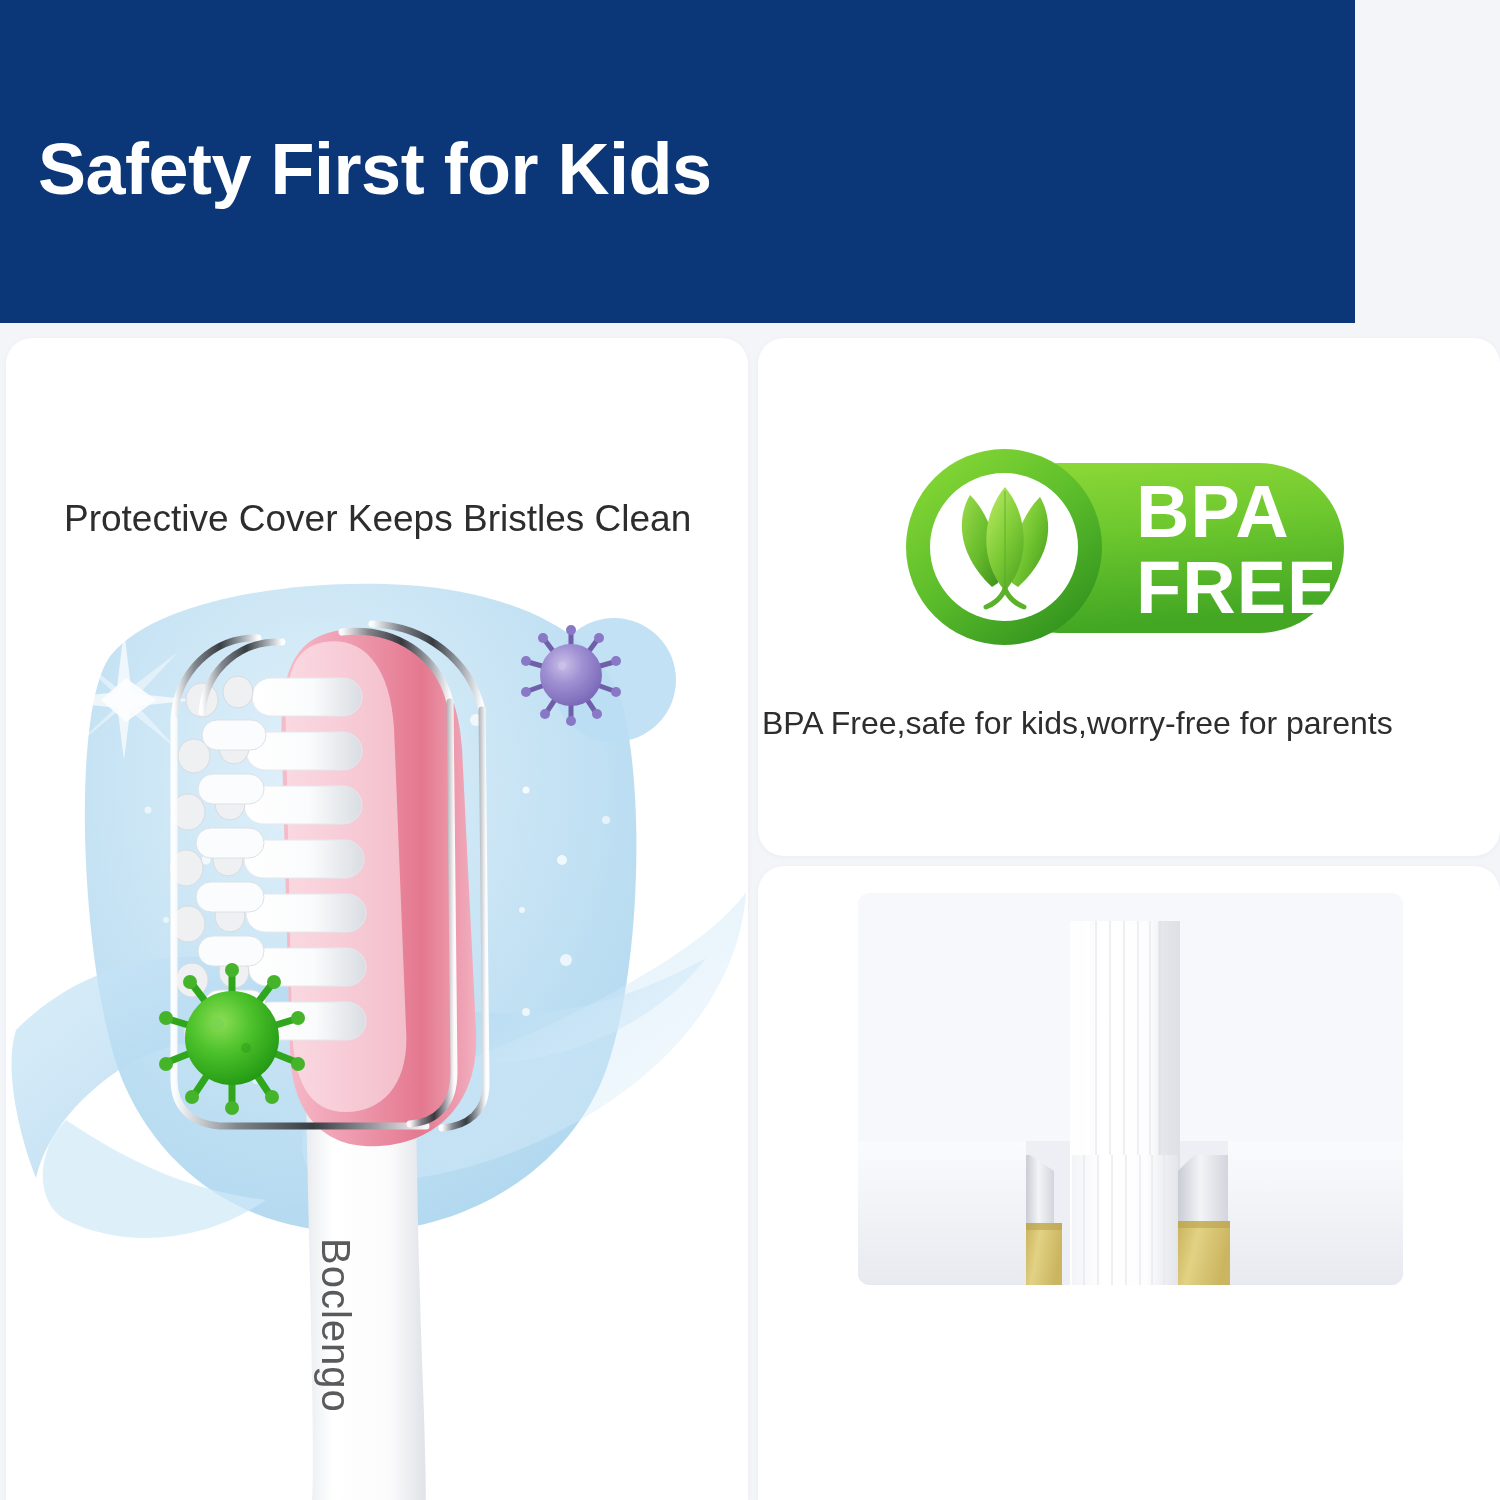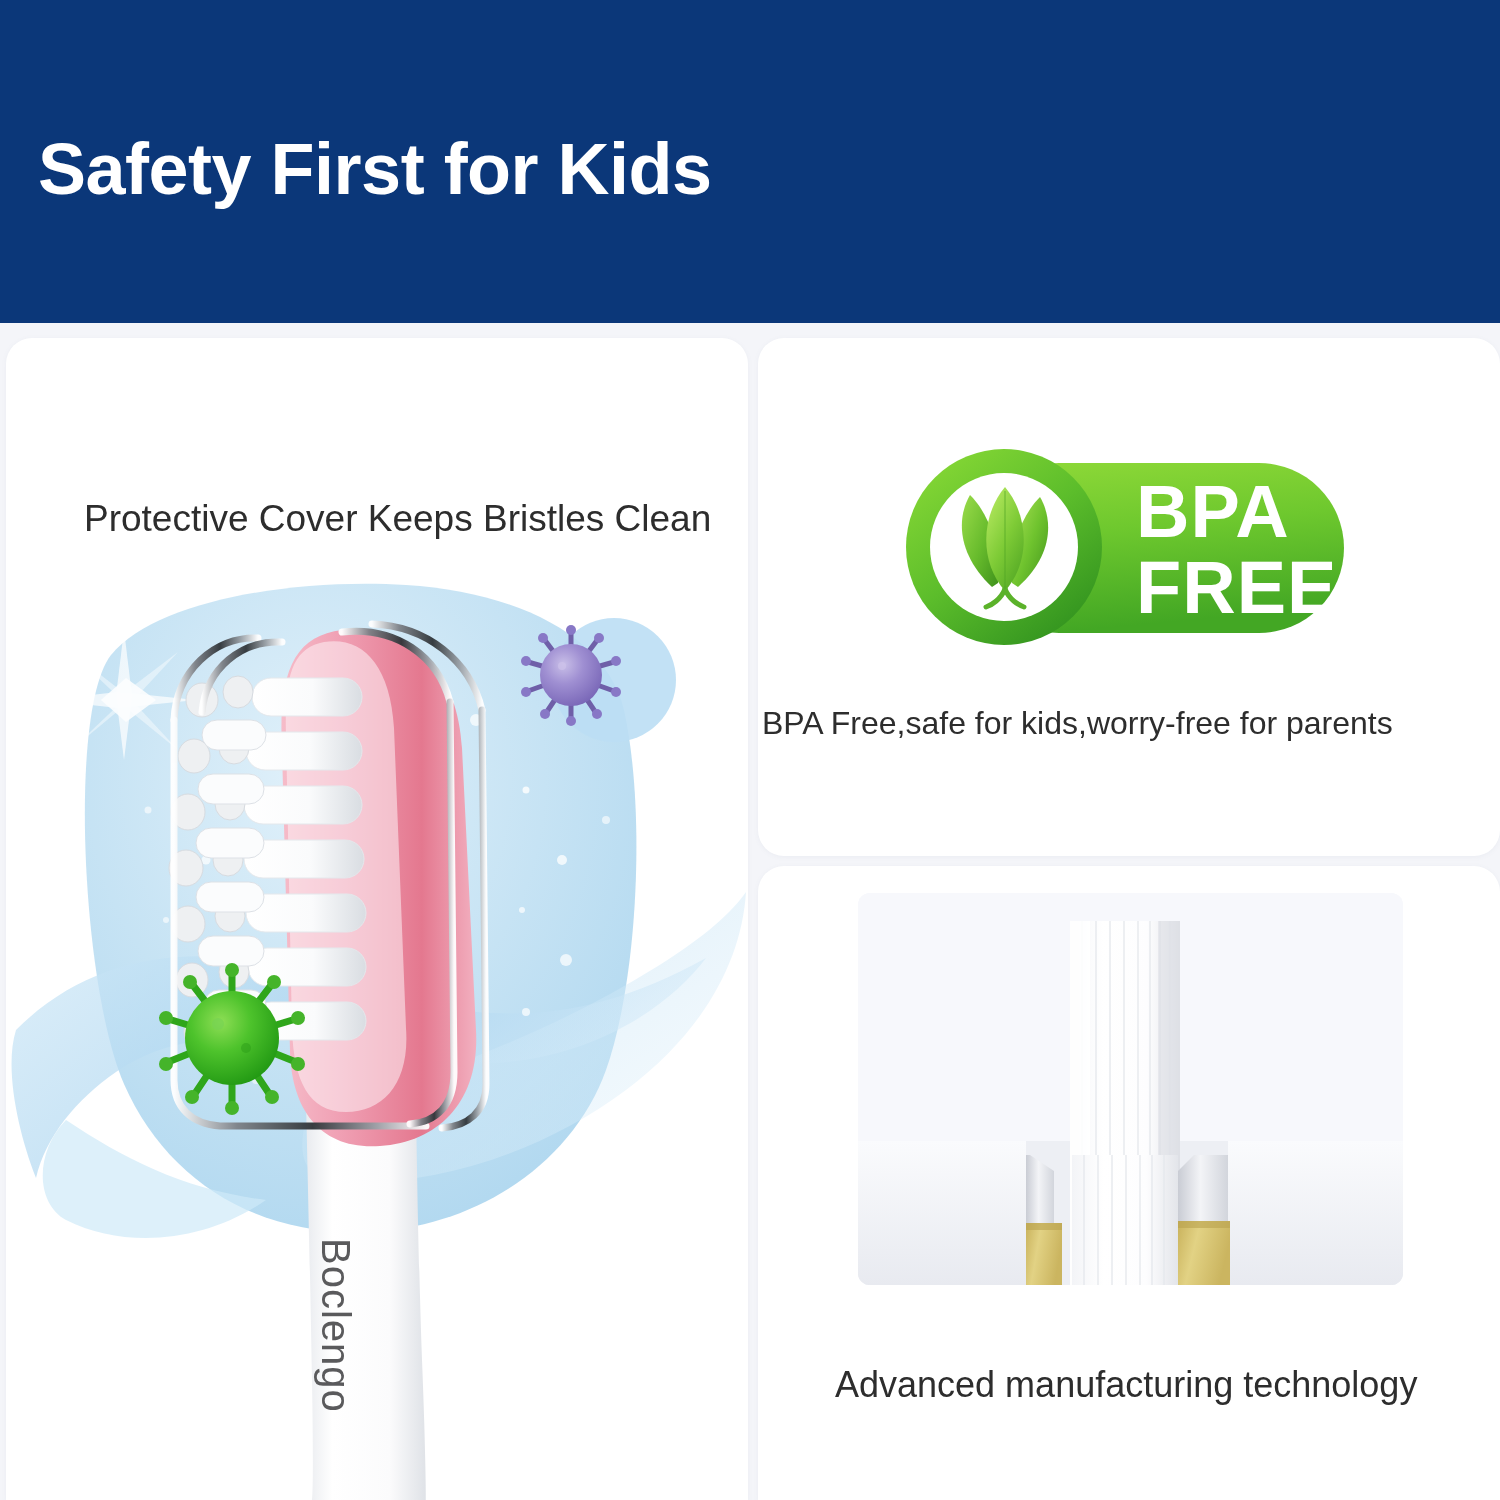--- a/index.html
+++ b/index.html
@@ -6,21 +6,21 @@
   body{
     width:1500px;height:1500px;
     background:#f4f5f9;
     font-family:"Liberation Sans", sans-serif;
     overflow:hidden;
     position:relative;
   }
 
   
   .header{
-    position:absolute;left:0;top:0;width:1500px;height:323px;
+    position:absolute;left:0;top:0;width:1355px;height:323px;
     background:#0b3779;
     box-sizing:border-box;
   }
   .header-title{
     position:absolute;
     left:38px; top:133px;
     font-size:72px;
     font-weight:bold;
     color:#ffffff;
     letter-spacing:-0.5px;
@@ -35,21 +35,21 @@
     border-radius:26px;
     box-shadow:0 1px 5px rgba(120,130,160,0.07);
   }
   #card-left  { left:6px;   top:338px;  width:742px;  height:1162px; border-radius:26px 26px 0 0;}
   #card-bpa   { left:758px; top:338px;  width:742px;  height:518px;  }
   #card-bristle{left:758px; top:866px;  width:742px;  height:634px;  border-radius:26px 26px 0 0;}
 
   
   .caption-left{
     position:absolute;
-    left:84px; top:498px;
+    left:64px; top:498px;
     font-size:37px;
     color:#2d2d2d;
     letter-spacing:0px;
     white-space:nowrap;
   }
 
   
   .illus-left{
     position:absolute;
     left:6px; top:560px; width:742px; height:940px;
@@ -463,14 +463,13 @@
       <line x1="254" y1="262" x2="254" y2="392"></line>
       <line x1="268" y1="262" x2="268" y2="392"></line>
       <line x1="282" y1="262" x2="282" y2="392"></line>
       <line x1="294" y1="262" x2="294" y2="392"></line>
       <line x1="306" y1="262" x2="306" y2="392"></line>
     </g>
   </svg>
 </div>
 
 <div class="caption-bristle">
-  <span>Advanced manufacturing technology</span>
 </div>
 
 </body></html>

